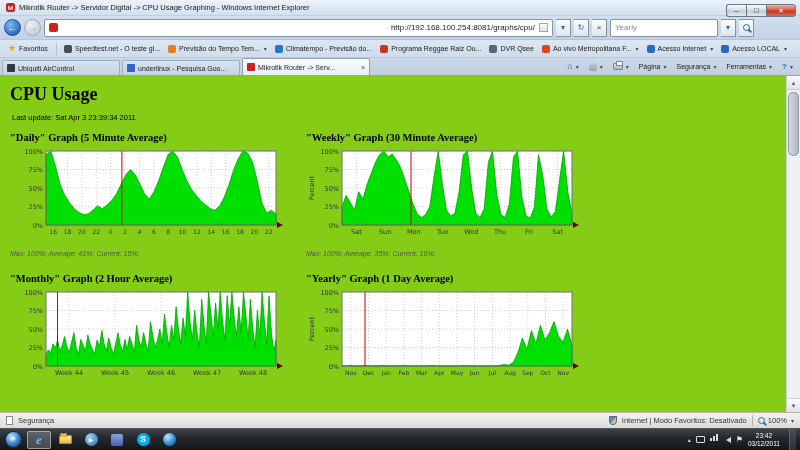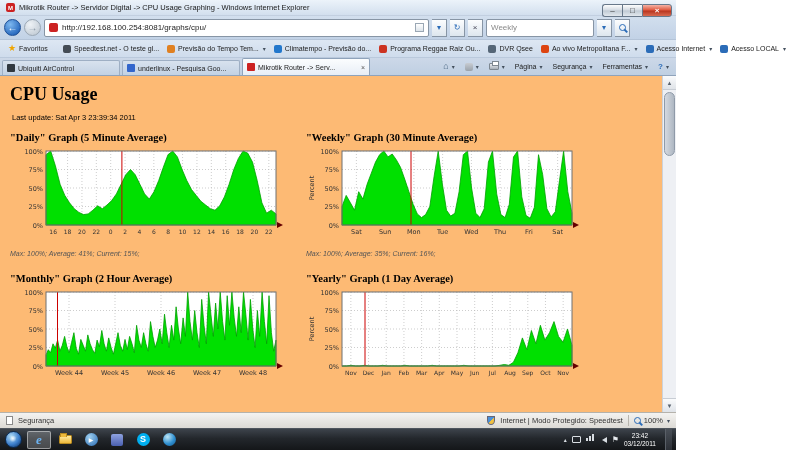--- a/index.html
+++ b/index.html
@@ -1,18 +1,18 @@
 <!DOCTYPE html>
 <html><head>
 <meta charset="utf-8">
 <style>
   *{margin:0;padding:0;box-sizing:border-box;}
   html,body{width:800px;height:450px;overflow:hidden;background:#fff;
     font-family:"Liberation Sans",sans-serif;-webkit-font-smoothing:antialiased;}
-  .win{position:absolute;inset:0;width:676px;height:450px;}
+  .win{position:absolute;inset:0;width:800px;height:450px;}
 
   
   .titlebar{position:absolute;top:0;left:0;right:0;height:16px;
     background:linear-gradient(#ecf3fa,#d2dfee);border-bottom:1px solid #c2cfe0;
     display:flex;align-items:center;gap:4px;padding:0 6px;font-size:7.5px;color:#1a1a1a;}
   .favicon{width:9px;height:9px;border-radius:2px;background:#cc2222;color:#fff;
     font-size:6px;font-weight:bold;display:flex;align-items:center;justify-content:center;flex:0 0 auto;}
   .win-controls{position:absolute;top:4px;right:4px;display:flex;z-index:40;}
   .wbtn{width:20px;height:13px;border:1px solid #68788a;border-right-width:0;
     background:linear-gradient(#fdfdfd,#d3dae2 48%,#c0cad4 52%,#e2e8ee);
@@ -25,21 +25,21 @@
   .addrrow{position:absolute;top:16px;left:0;right:0;height:24px;
     background:linear-gradient(#d2dfee,#c2d2e6);border-bottom:1px solid #b4c4d8;
     display:flex;align-items:center;gap:3px;padding:0 46px 0 4px;}
   .navbtn{width:17px;height:17px;border-radius:50%;display:flex;align-items:center;
     justify-content:center;font-size:10px;line-height:1;flex:0 0 auto;}
   .navbtn.back{background:radial-gradient(circle at 35% 30%,#7db8f0,#2f6fc2 70%,#1d4f96);
     border:1px solid #1d4f96;color:#fff;}
   .navbtn.fwd{background:radial-gradient(circle at 35% 30%,#eef2f6,#b9c4cf);
     border:1px solid #9aa7b4;color:#8795a3;}
   .urlbox{flex:1;height:18px;background:#fff;border:1px solid #8795a5;border-radius:2px;
-    display:flex;align-items:center;gap:4px;padding:0 4px;font-size:8px;color:#222;min-width:0;}
+    display:flex;align-items:center;gap:4px;padding:0 4px;font-size:8px;color:#222;min-width:0;text-align:right;}
   .url-text{flex:1;white-space:nowrap;overflow:hidden;}
   .compat{width:9px;height:9px;border:1px solid #9aa7b4;background:linear-gradient(#fff,#dde4ea);flex:0 0 auto;}
   .smallbtn{height:18px;width:15px;border:1px solid #8795a5;border-left-width:0;
     background:linear-gradient(#fcfdfe,#dde6ee);display:flex;align-items:center;
     justify-content:center;font-size:8px;color:#2b6cb8;flex:0 0 auto;}
   .smallbtn.stop{color:#445;}
   .searchbox{width:108px;height:18px;background:#fff;border:1px solid #8795a5;border-radius:2px;
     display:flex;align-items:center;padding:0 4px;font-size:8px;color:#8a8a8a;flex:0 0 auto;}
   .magnifier{width:7px;height:7px;border:1.5px solid #2b6cb8;border-radius:50%;position:relative;}
   .magnifier::after{content:'';position:absolute;width:4px;height:1.5px;background:#2b6cb8;
@@ -70,21 +70,21 @@
   .tab-close{font-size:7px;color:#555;flex:0 0 auto;}
   .cmdbar{margin-left:auto;display:flex;align-items:center;gap:4px;height:100%;font-size:7px;color:#1a1a1a;padding-right:2px;}
   .cmd{display:flex;align-items:center;gap:2px;padding:1px 3px;border-radius:2px;white-space:nowrap;}
   .glyph-home{font-size:9px;line-height:1;color:#31506e;}
   .ico-feeds{width:8px;height:8px;border-radius:2px;background:linear-gradient(#c8ccd2,#9aa2ab);}
   .ico-printer{width:10px;height:7px;background:linear-gradient(#e8eaee,#aab2bb);border:1px solid #7d8791;border-radius:1px;position:relative;}
   .ico-printer::before{content:'';position:absolute;top:-3px;left:2px;width:5px;height:3px;background:#fff;border:1px solid #7d8791;}
   .help-q{font-size:8px;font-weight:bold;color:#2b6cb8;}
 
   
-  .content{position:absolute;top:76px;left:0;right:0;bottom:38px;background:#fdba74;overflow:hidden;}
+  .content{position:absolute;top:76px;left:0;right:0;bottom:38px;background:#84cc16;overflow:hidden;}
   .content-inner{padding:6px 24px 0 10px;}
   .page-h1{font-family:"Liberation Serif",serif;font-size:18px;font-weight:bold;color:#000;margin:2px 0 8px;}
   .lastupdate{font-size:7.5px;color:#000;margin:0 0 10px 2px;}
   .graphs{display:grid;grid-template-columns:292px 292px;column-gap:4px;row-gap:16px;}
   .graph-title{font-family:"Liberation Serif",serif;font-weight:bold;font-size:10.5px;color:#000;margin-bottom:4px;}
   .graph-canvas{height:102px;}
   .graph-canvas svg text{font-family:"DejaVu Sans",sans-serif;}
   .graph-stats{font-size:7px;color:#555;font-style:italic;margin-top:1px;}
 
   
@@ -160,21 +160,21 @@
     <span class="navbtn fwd">→</span>
     <div class="urlbox">
       <span class="favicon"></span>
       <span class="url-text">http://192.168.100.254:8081/graphs/cpu/</span>
       <span class="compat"></span>
     </div>
     <span class="smallbtn">▾</span>
     <span class="smallbtn">↻</span>
     <span class="smallbtn stop">×</span>
     <div class="searchbox">
-      <span>Weekly</span>
+      <span>Yearly</span>
     </div>
     <span class="smallbtn">▾</span>
     <span class="smallbtn">
         <span class="magnifier"></span>
       </span>
   </div>
 
   <div class="favrow">
     <div class="fav-btn">
       <span class="star">★</span>
@@ -449,21 +449,21 @@
       <div class="sb-thumb"></div>
       <div class="sb-btn down">▼</div>
     </div>
   </div>
 
   <div class="statusbar">
     <span class="doc-ico"></span>
     <span>Segurança</span>
     <span class="spacer"></span>
     <span class="shield"></span>
-    <span>Internet | Modo Protegido: Speedtest</span>
+    <span>Internet | Modo Favoritos: Desativado</span>
     <span class="ssep"></span>
     <span class="zoomgrp">
       <span class="magnifier"></span>
       <span>100%</span>
       <span class="dd">▾</span>
     </span>
   </div>
 
   <div class="taskbar">
     <span class="orb"></span>

